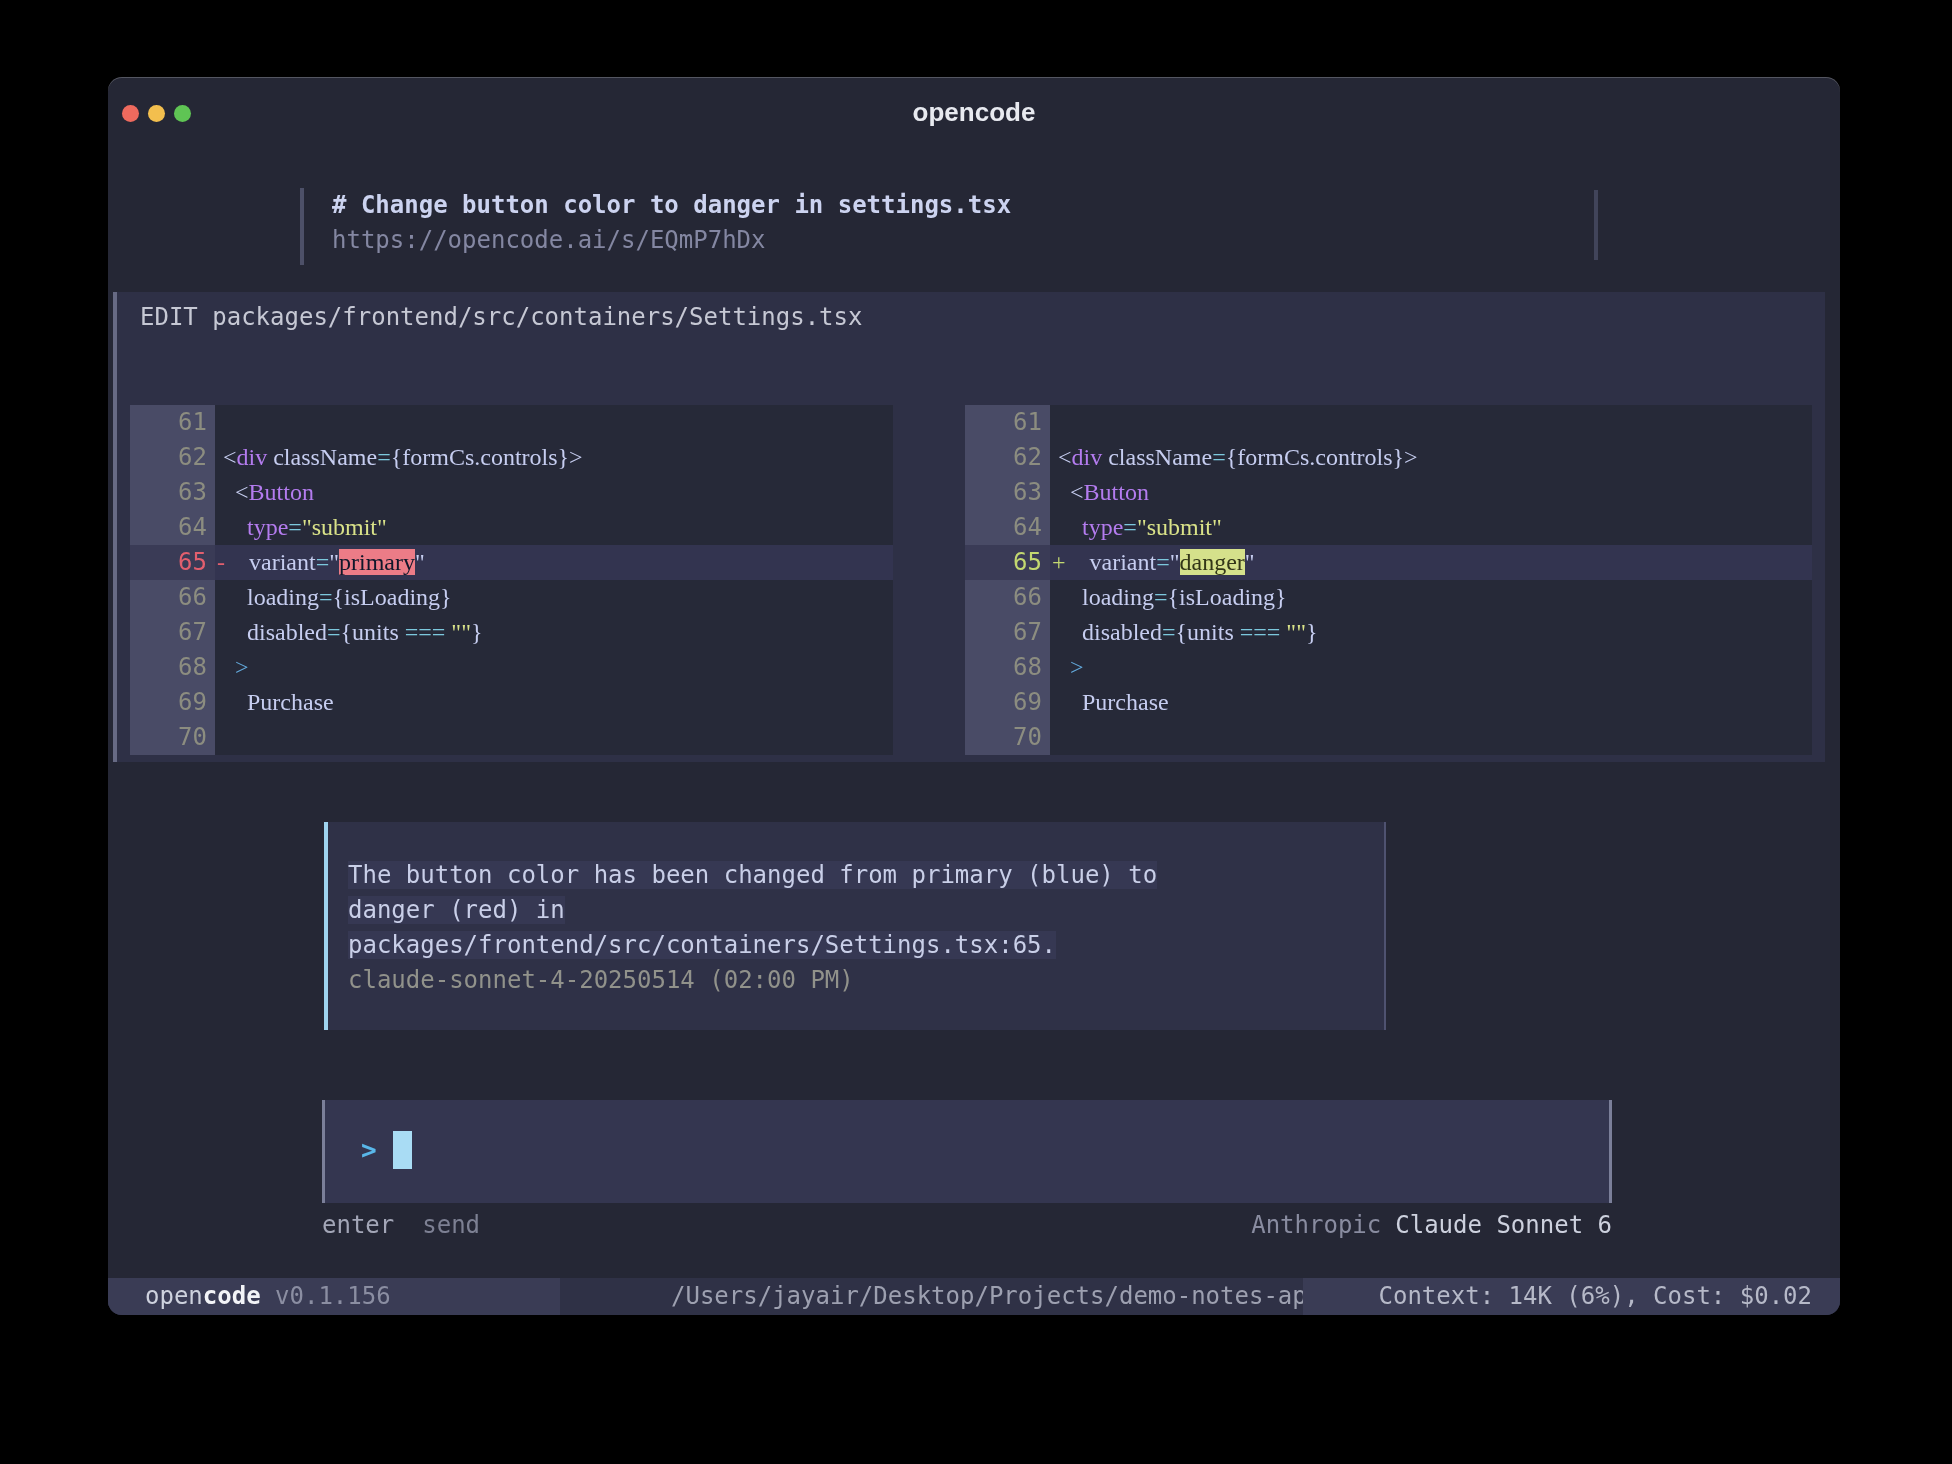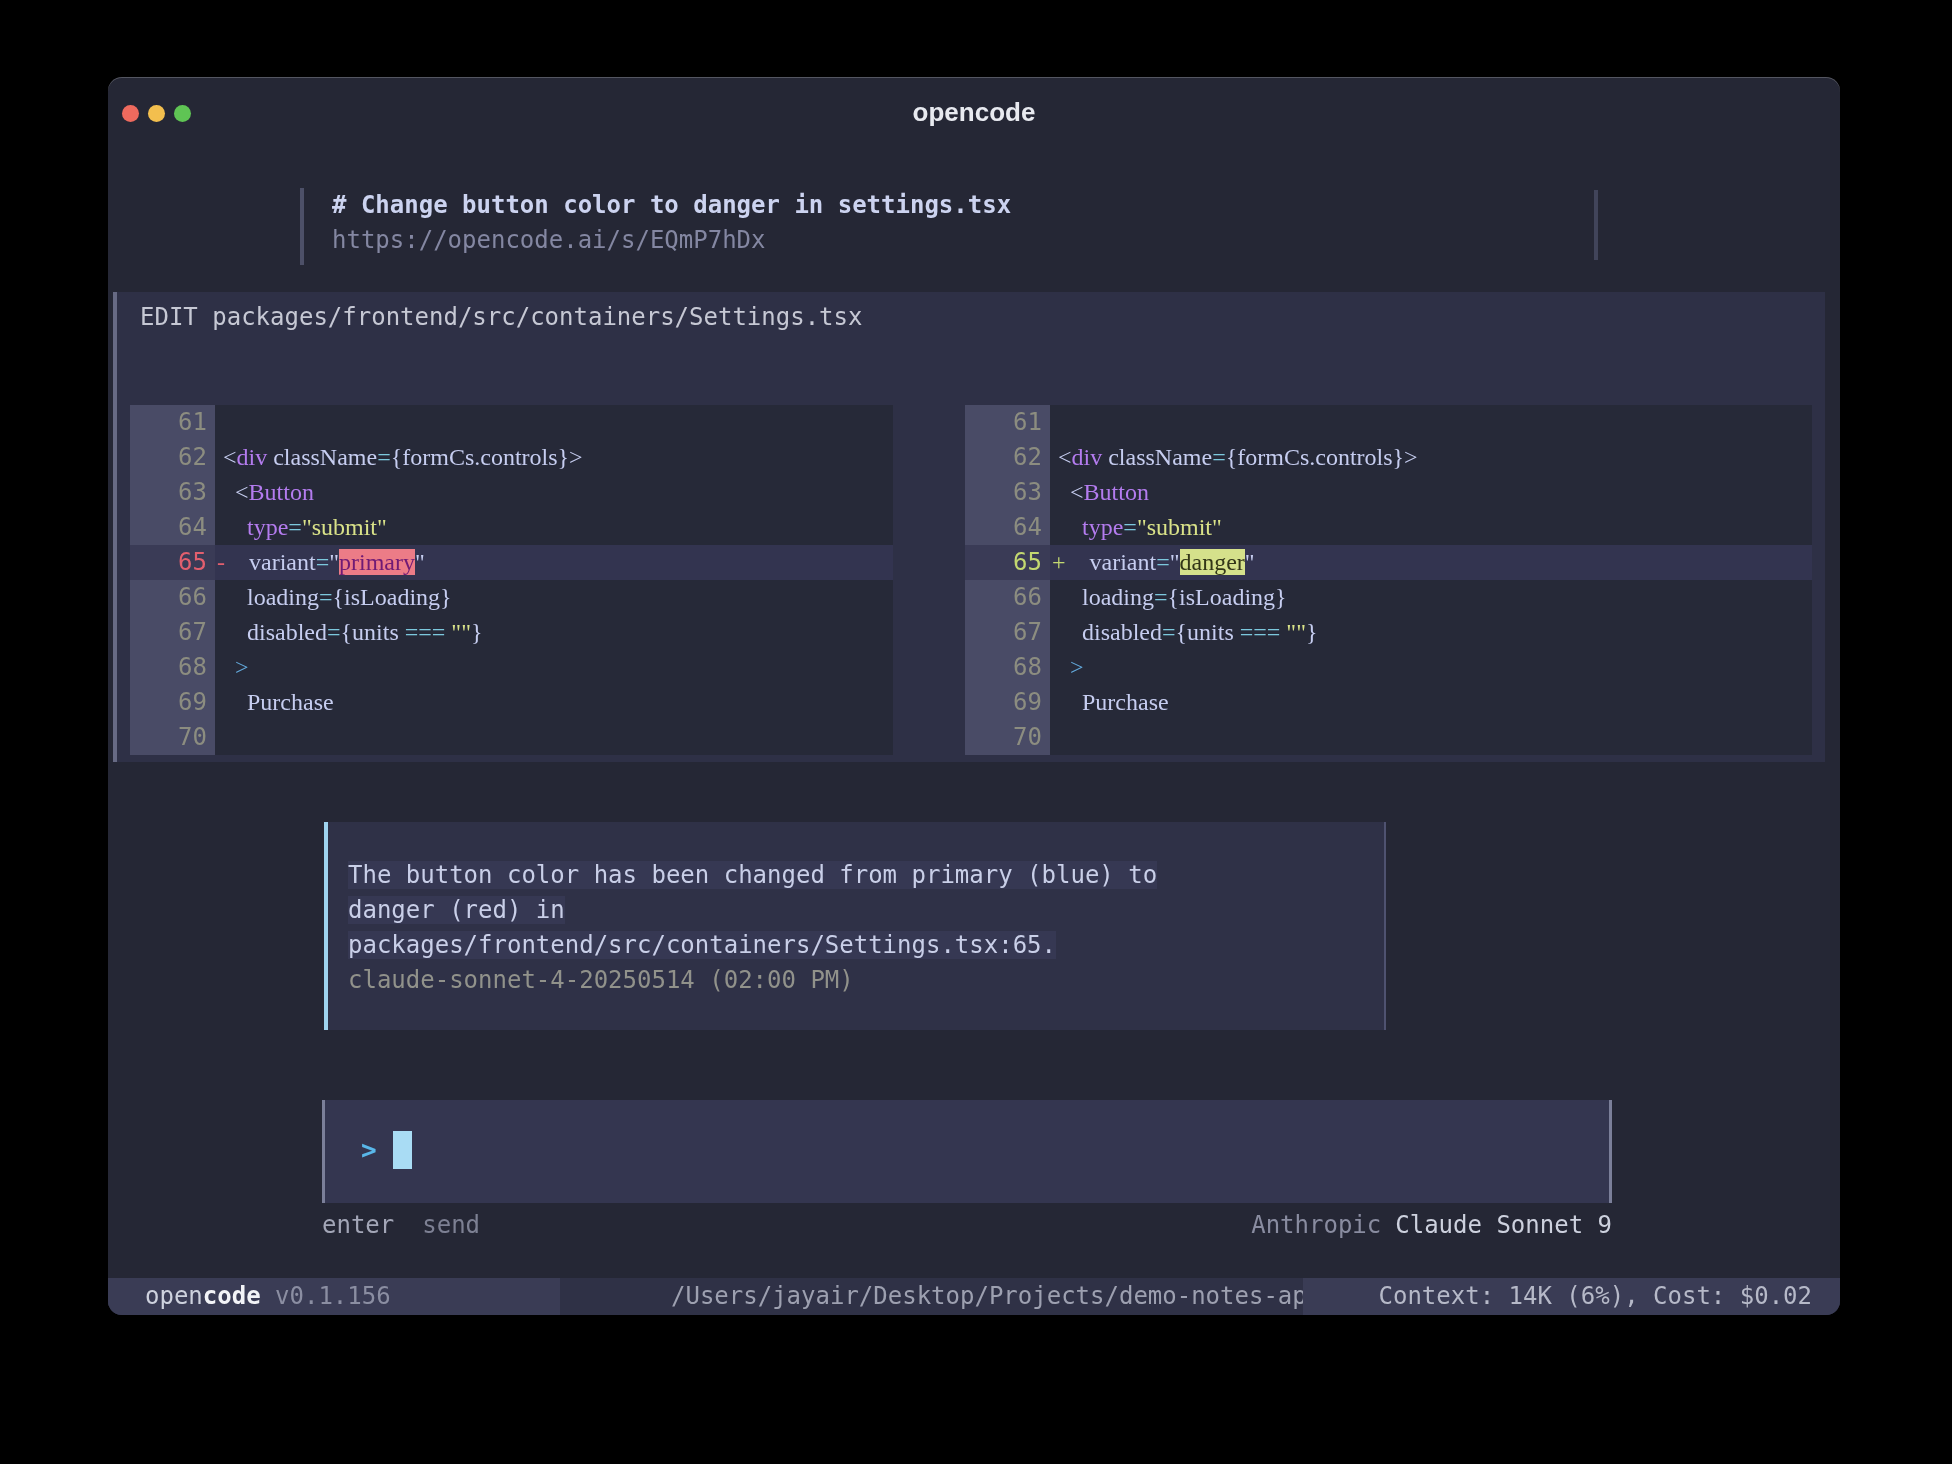--- a/index.html
+++ b/index.html
@@ -31,21 +31,21 @@
   .dgut{width:85px;background:#494b66;color:#8c8d80;text-align:right;
         padding-right:8px;box-sizing:border-box;flex:none;}
   .dcode{flex:1;background:#262938;white-space:pre;padding-left:2px;overflow:hidden;font-family:Liberation Serif, serif;}
   .drow.changed .dgut{background:#3a3b56;}
   .drow.changed .dcode{background:#333450;}
   .drow.changed.side-l .dgut{color:#e25f6e;}
   .drow.changed.side-r .dgut{color:#c3d870;}
   .c-pln{color:#c6cdf0;} .c-tag{color:#b47cef;} .c-eq{color:#7cc8dd;}
   .c-str{color:#d9e289;} .c-op{color:#63aadd;}
   .c-mdel{color:#e25f6e;} .c-madd{color:#c3d870;}
-  .c-delw{background:#ec7c87;color:#701a75;}
+  .c-delw{background:#ec7c87;color:#0f172a;}
   .c-addw{background:#d5e18b;color:#323618;}
   
   .msg-box{position:absolute;left:216px;top:745px;width:1062px;height:208px;
            background:#2f3147;border-left:4px solid #9fd3ef;border-right:2px solid #4f5270;
            box-sizing:border-box;}
   .msg-line{margin-left:20px;font-size:24px;line-height:35px;white-space:pre;}
   .msg-line:first-child{margin-top:36px;}
   .msg-line span{background:#363853;color:#c9cfe8;}
   .msg-meta{margin-left:20px;font-size:24px;line-height:35px;color:#91928b;white-space:pre;}
   
@@ -179,21 +179,21 @@
 
   <div class="input-box">
     <div class="input-line">
       <span class="prompt-sym">&gt;</span>
       <span class="cursor"></span>
     </div>
   </div>
   <div class="hints">
     <span class="hint-key">enter</span><span class="hint-act">send</span>
     <span class="model-wrap">
-      <span class="provider">Anthropic</span><span class="model">Claude Sonnet 9</span>
+      <span class="provider">Anthropic</span><span class="model">Claude Sonnet 6</span>
     </span>
   </div>
 
   <div class="statusbar">
     <div class="sb-left"><span class="sb-app-reg">open</span><span class="sb-app-bold">code</span><span class="sb-version"> v0.1.156</span></div>
     <div class="sb-mid">/Users/jayair/Desktop/Projects/demo-notes-app</div>
     <div class="sb-right">Context: 14K (6%), Cost: $0.02</div>
   </div>
 
 </div>

